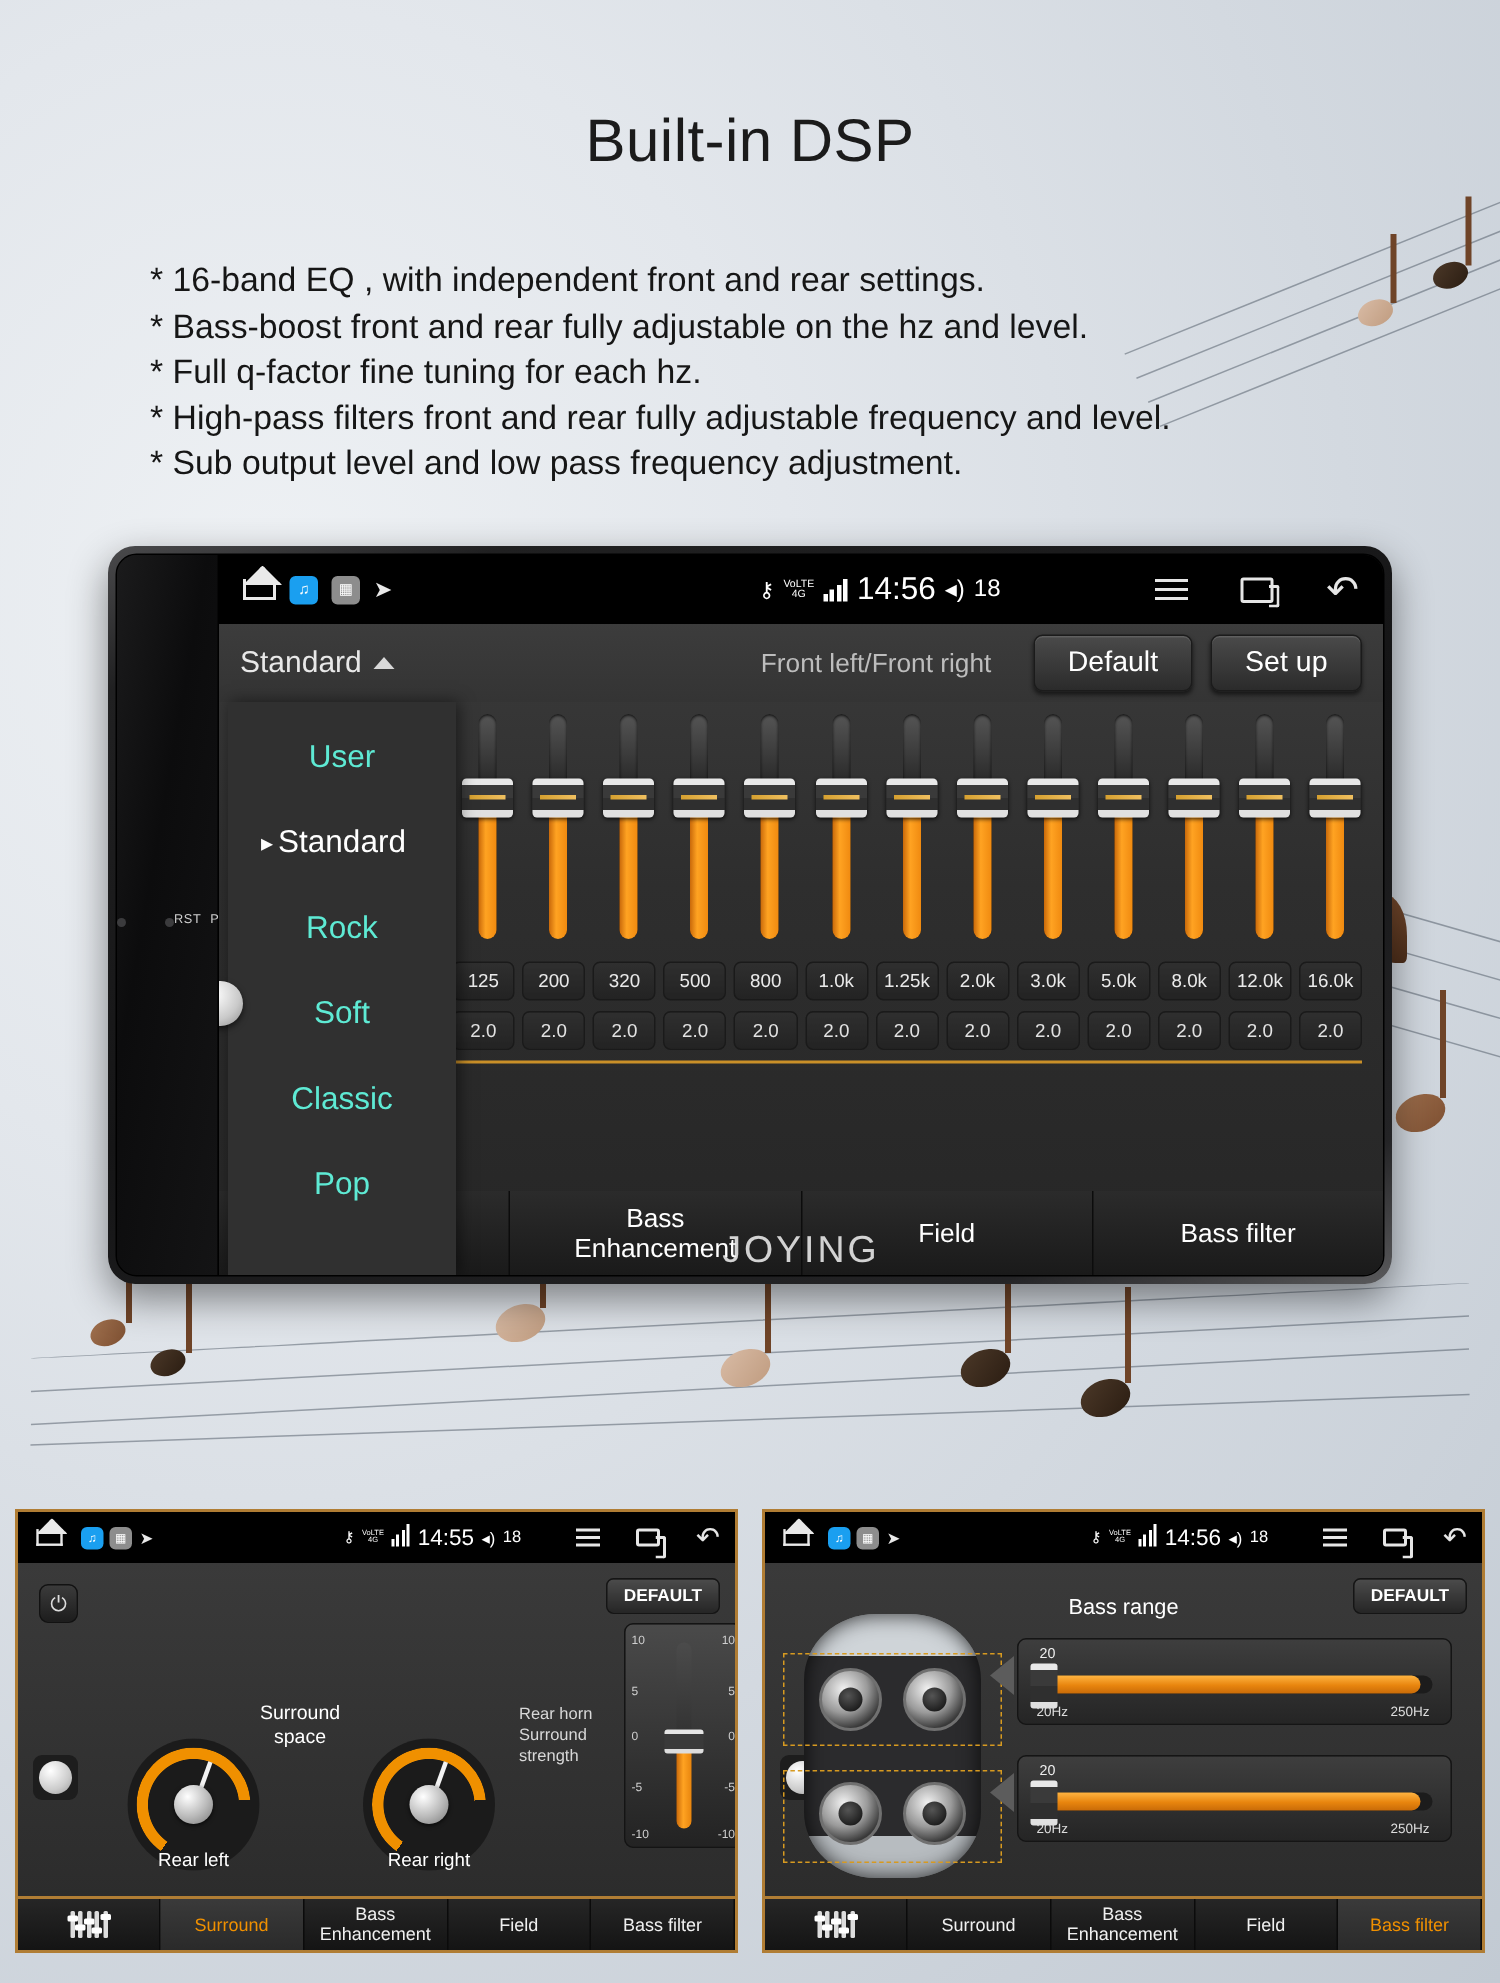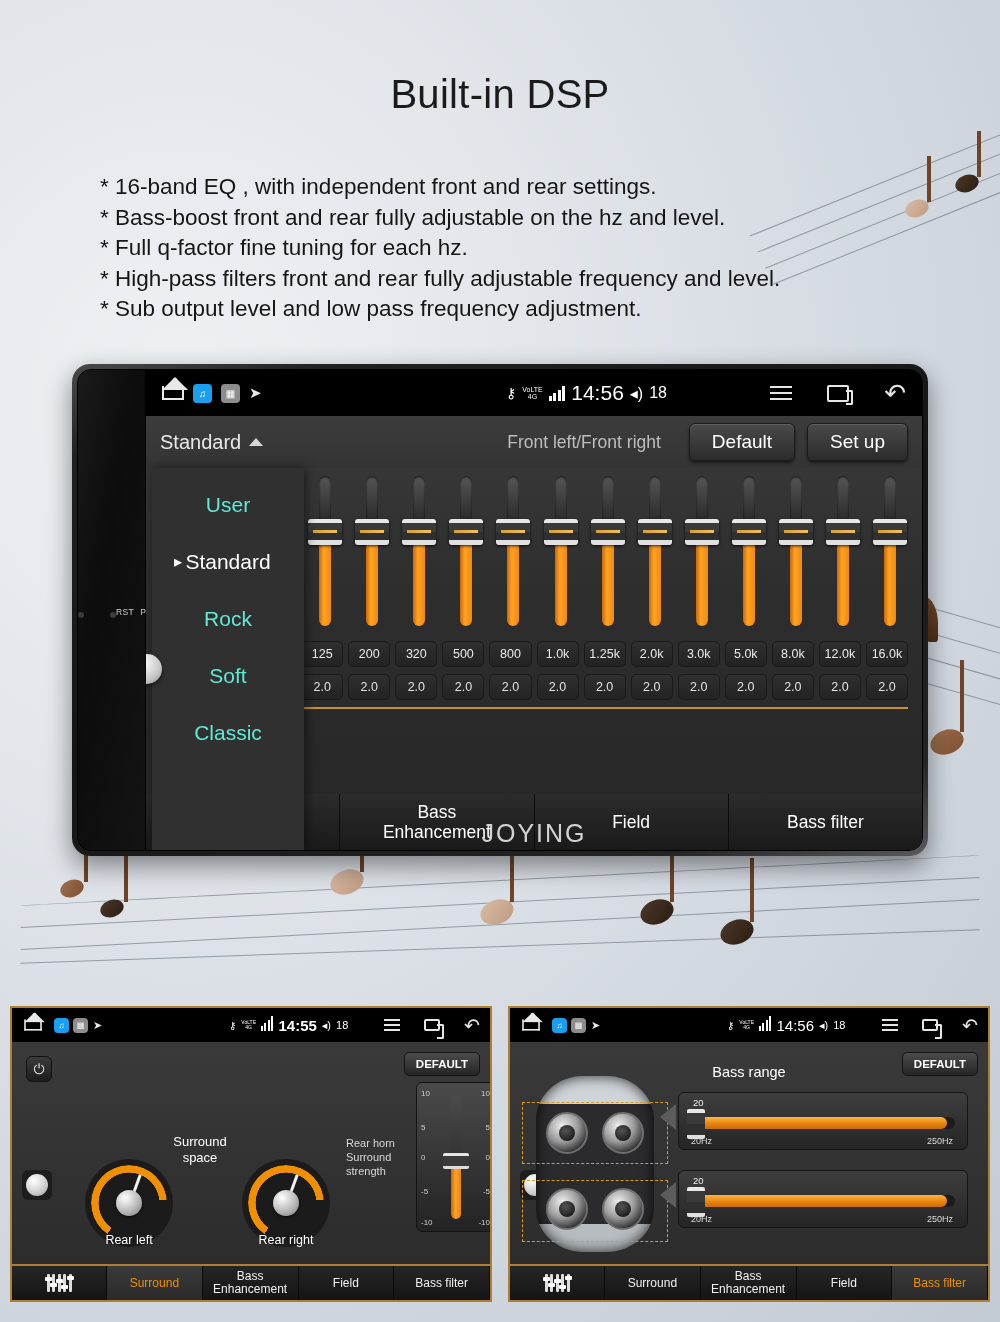--- a/index.html
+++ b/index.html
@@ -582,20 +582,21 @@
               <span>Bass filter</span>
             </div>
           </div>
 
         <div class="dropdown" id="preset-dropdown">
             <div class="dd-item">User</div>
             <div class="dd-item active">Standard</div>
             <div class="dd-item">Rock</div>
             <div class="dd-item">Soft</div>
             <div class="dd-item">Classic</div>
+            <div class="dd-item">Pop</div>
           </div>
         <div class="side-knob"></div>
       </div>
 
       <div class="joying">JOYING</div>
     </div>
   </div>
 </div>
 
 <div class="shot left">
@@ -609,21 +610,21 @@
       <span class="volte" style="font-size:5px;line-height:5px">
         <span>VoLTE</span><br>
         <span>4G</span>
       </span>
       <span class="bars" style="height:11px">
           <i style="width:2px"></i>
           <i style="width:2px"></i>
           <i style="width:2px"></i>
           <i style="width:2px"></i>
         </span>
-      <span style="font-size:15px;font-weight:700">14:55</span>
+      <span style="font-size:15px;font-weight:400">14:55</span>
       <span style="font-size:11px">◂)</span>
       <span style="font-size:11px">18</span>
     </span>
     <span class="sb-right" style="gap:24px">
       <span class="nav-menu" style="width:16px">
           <i style="margin:3px 0"></i>
           <i style="margin:3px 0"></i>
           <i style="margin:3px 0"></i>
         </span>
       <span class="nav-recents" style="width:16px;height:12px"></span>

